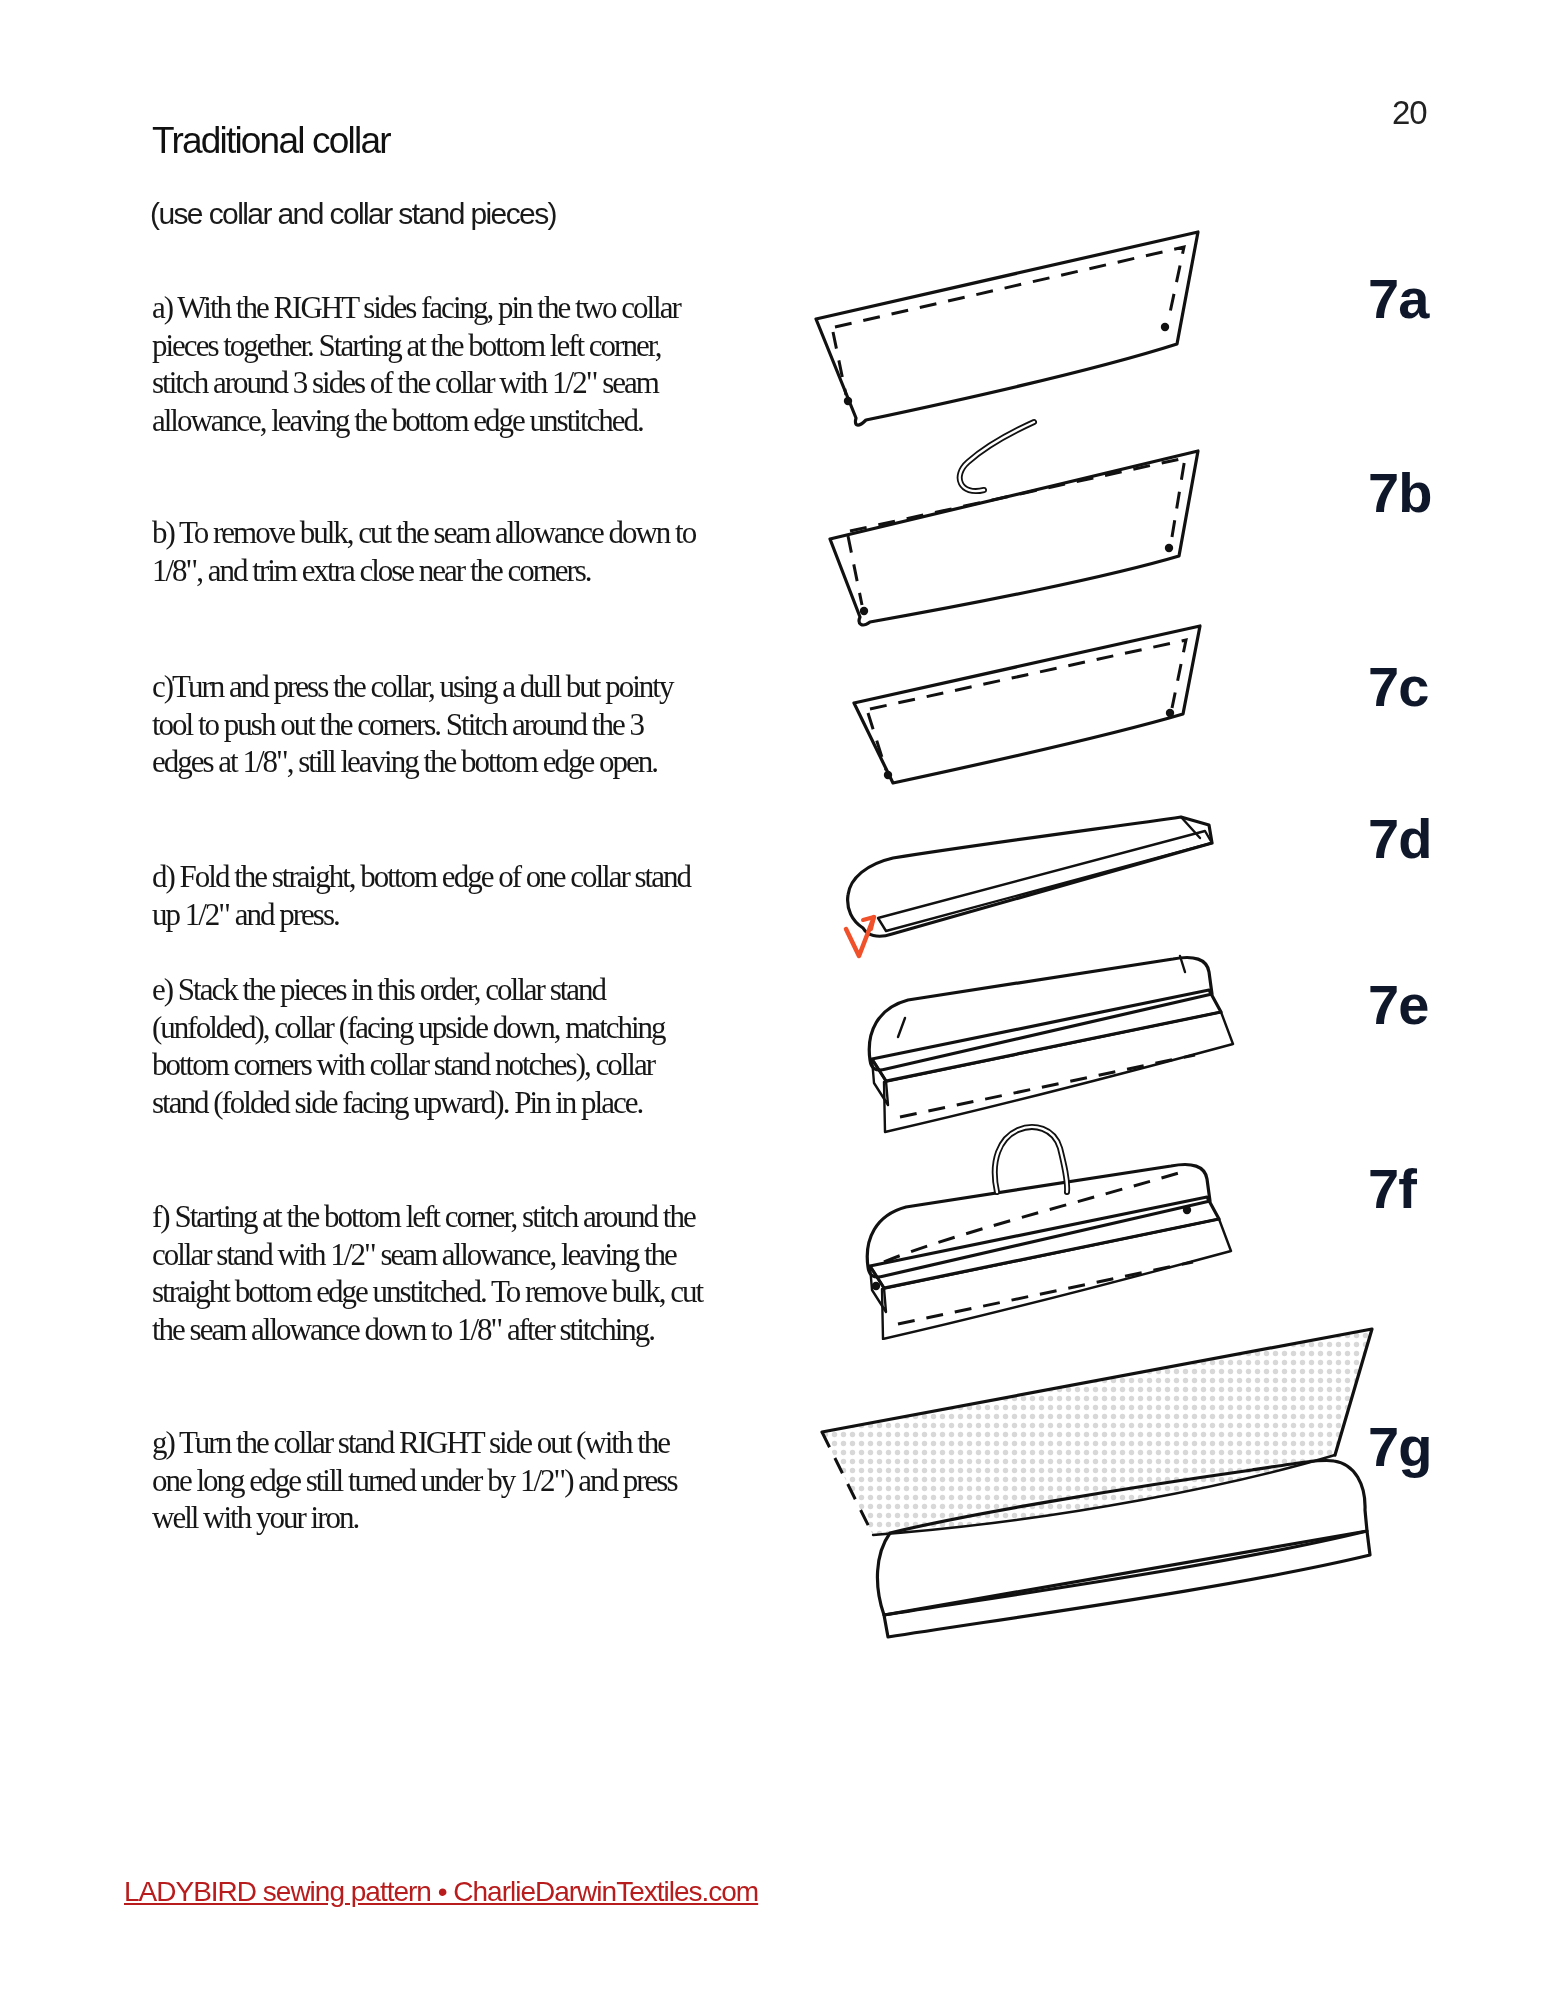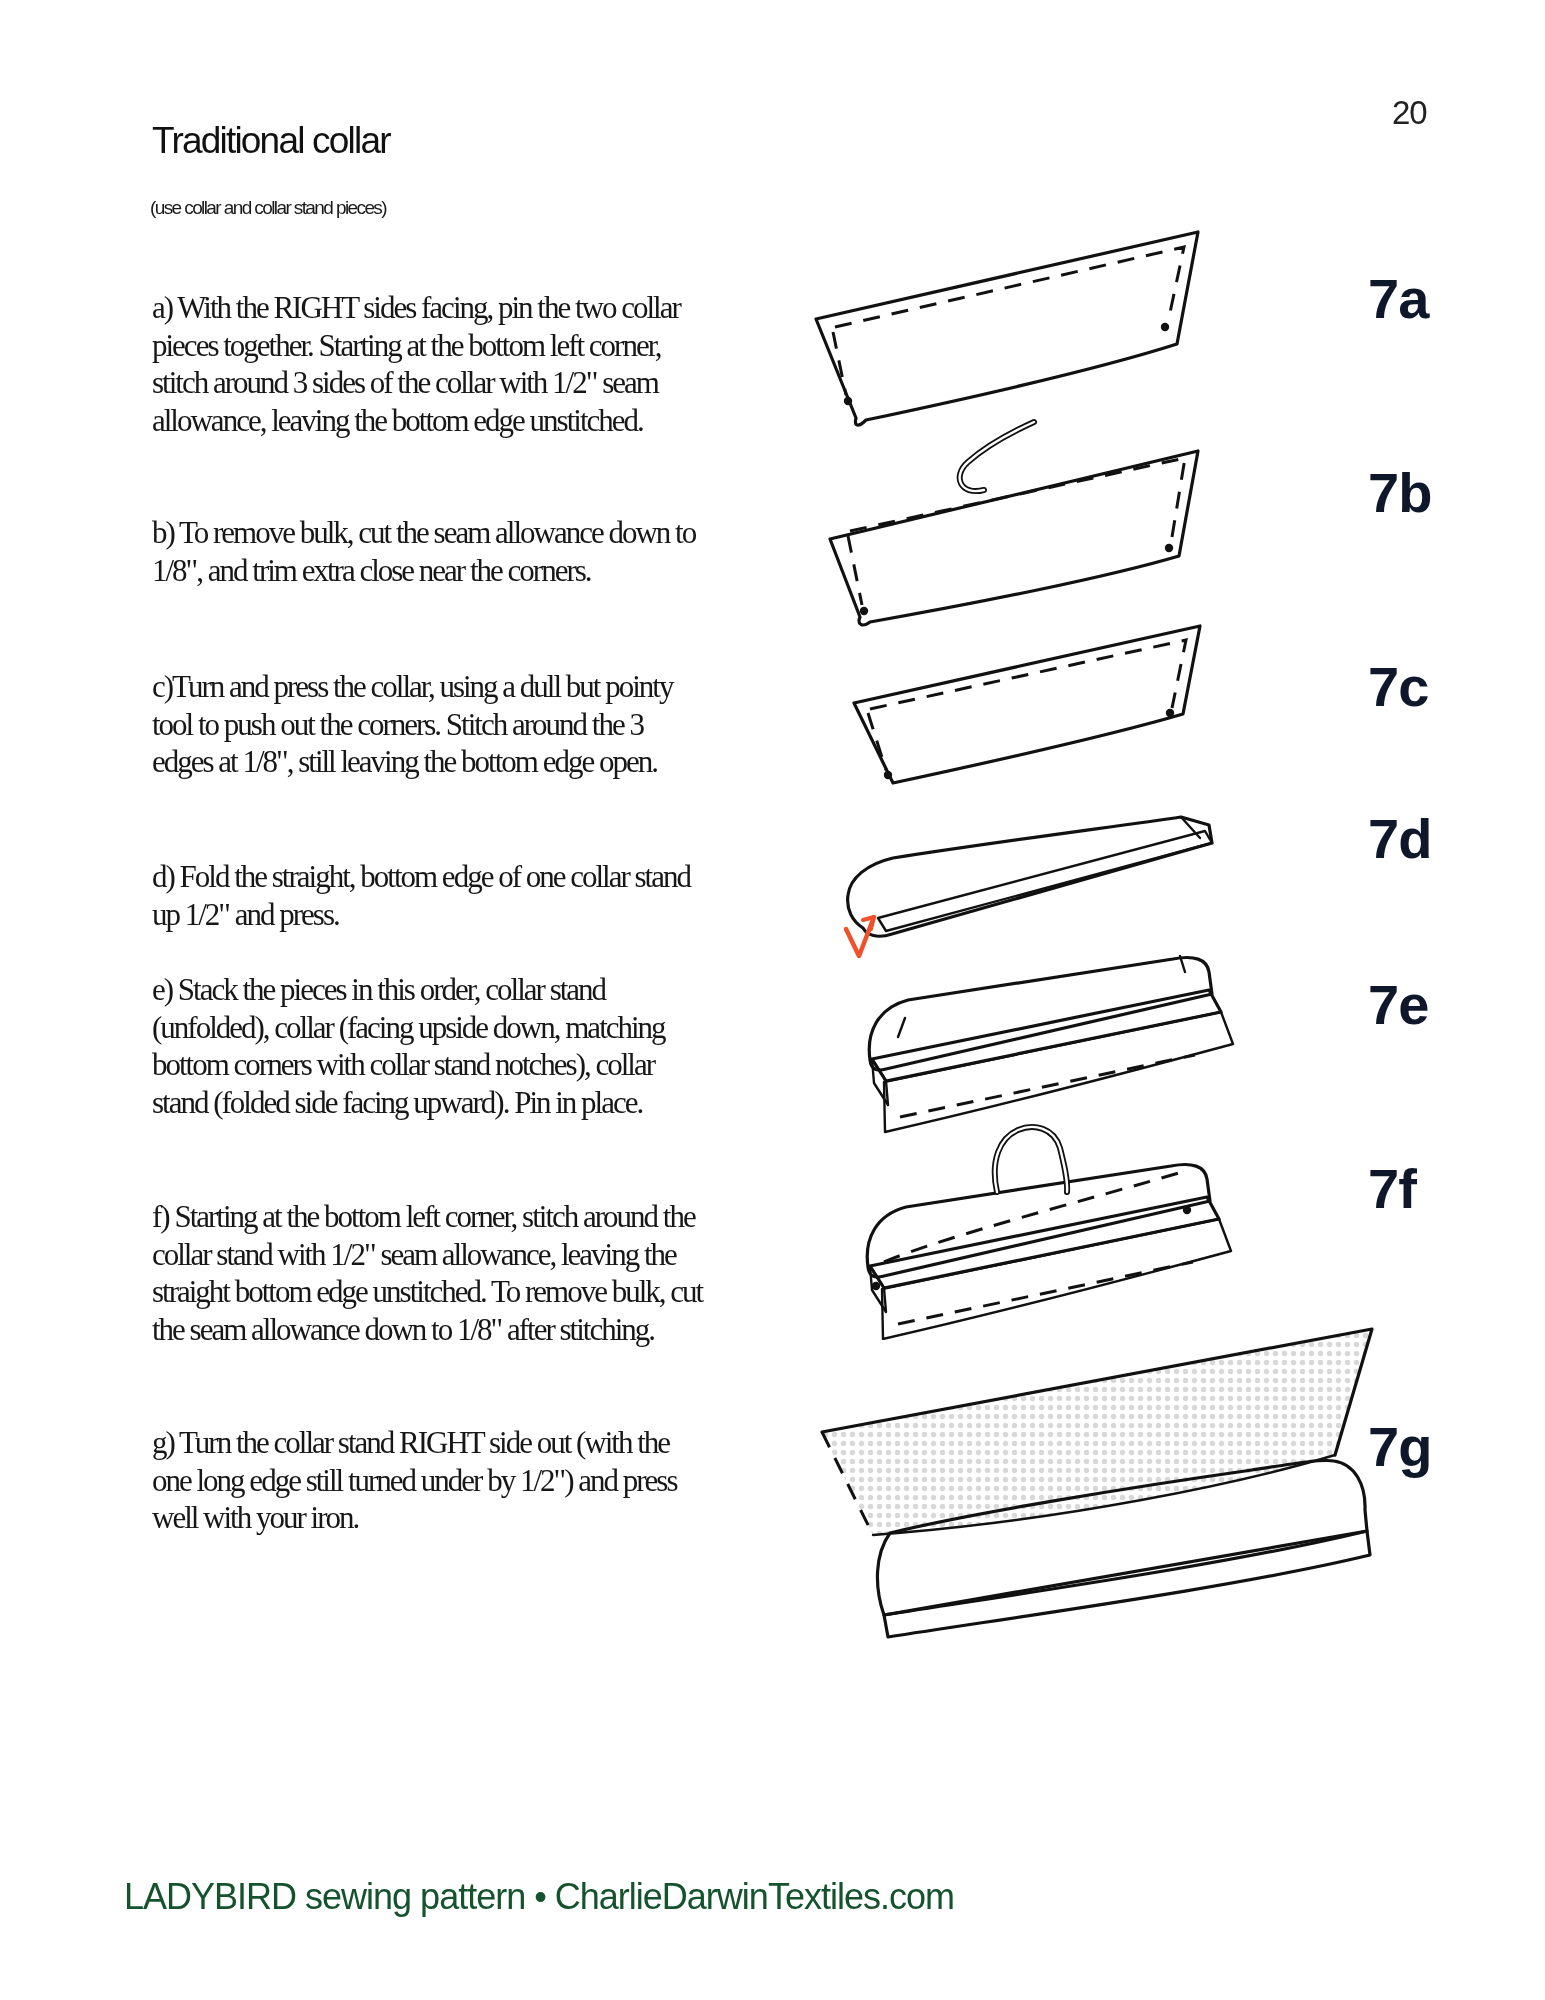--- a/index.html
+++ b/index.html
@@ -16,35 +16,35 @@
     position:absolute; left:1392px; top:94px;
     font-size:33px; letter-spacing:-1px; color:#222;
   }
   .title{
     position:absolute; left:152px; top:120px;
     font-size:37px; font-weight:400; letter-spacing:-1.8px; color:#111;
     margin:0;
   }
   .subtitle{
     position:absolute; left:150px; top:197px;
-    font-size:19px; letter-spacing:-1.6px; color:#1a1a1a;
+    font-size:30px; letter-spacing:-1.6px; color:#1a1a1a;
   }
   .step{
     position:absolute; left:152px; width:552px;
     margin:0;
     font-size:31px; letter-spacing:-2px; line-height:37.5px; color:#171717;font-family:Liberation Serif, serif;
   }
   .fig{position:absolute; margin:0;}
   .fig-label{
     position:absolute; left:1368px;
     font-size:56px; font-weight:700; letter-spacing:-1px; color:#0f172a;
   }
   .footer{
     position:absolute; left:124px; top:1876px;
-    font-size:36px; letter-spacing:-1px; color:#14532d;
+    font-size:28px; letter-spacing:-1px; color:#b91c1c;text-decoration:underline;
   }
   svg{display:block;}
   .ink{fill:none;stroke:#111;stroke-width:3.2px;stroke-linecap:round;stroke-linejoin:round;}
   .ink-thin{fill:none;stroke:#111;stroke-width:2.4px;stroke-linecap:round;stroke-linejoin:round;}
   .dash{fill:none;stroke:#111;stroke-width:3px;stroke-linecap:butt;stroke-dasharray:17 12;}
   .dot{fill:#111;stroke:none;}
 </style>
 </head>
 <body>
 

